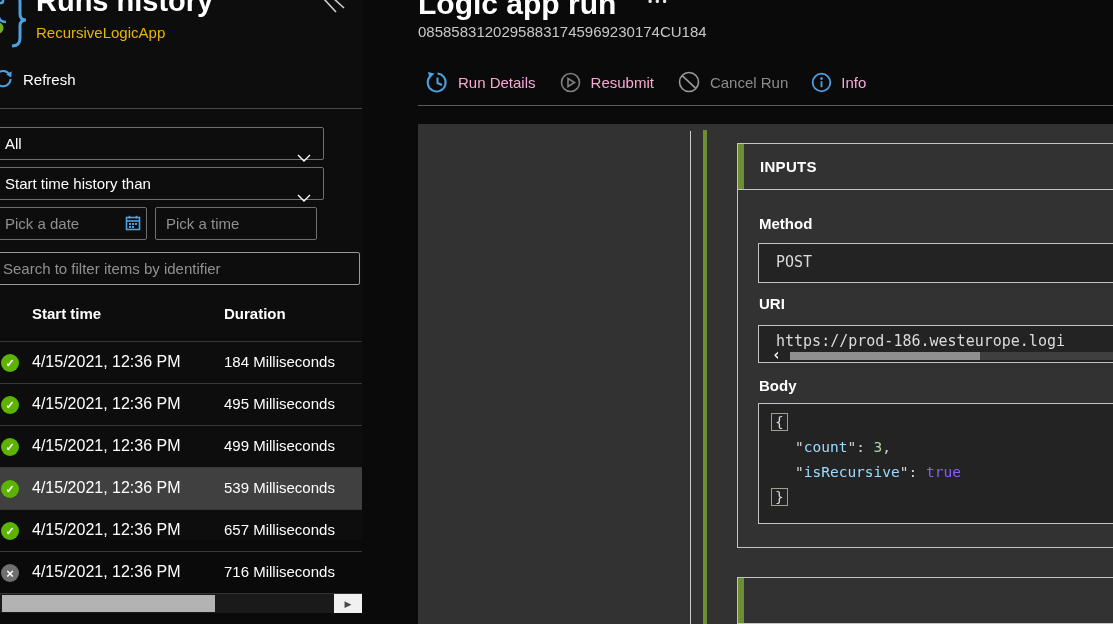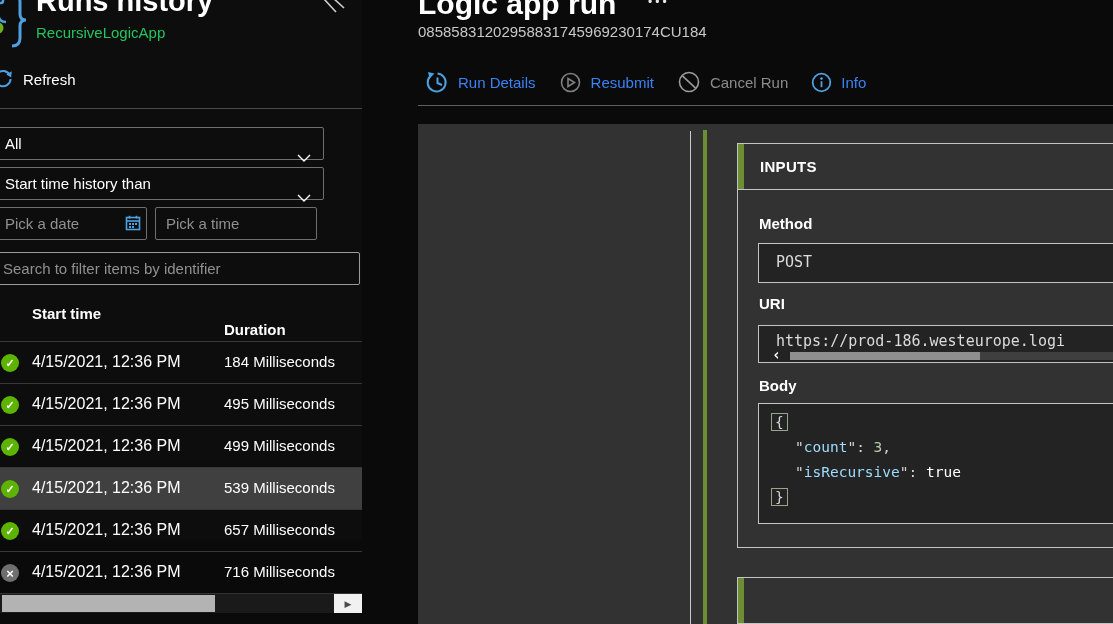--- a/index.html
+++ b/index.html
@@ -4,60 +4,60 @@
 <style>
   * { margin:0; padding:0; box-sizing:border-box; }
   html,body { background:#000; }
   #screen {
     position:relative; width:1113px; height:624px; overflow:hidden;
     background:#0a0a0a; font-family:"Liberation Sans", sans-serif; color:#fff;
   }
   
   .left-panel { position:absolute; left:0; top:0; width:362px; height:540px; background:#0d0d0d; }
   .lp-title { position:absolute; left:36px; top:-15px; font-size:29px; font-weight:bold; white-space:nowrap; }
-  .lp-subtitle { position:absolute; left:36px; top:24px; font-size:15px; color:#22c55e; }
+  .lp-subtitle { position:absolute; left:36px; top:24px; font-size:15px; color:#eab308; }
   .logicapp-icon { position:absolute; left:-12px; top:-8px; }
   .collapse-icon { position:absolute; left:322px; top:-3px; cursor:pointer; }
   .refresh-btn { position:absolute; left:-7px; top:69px; display:flex; align-items:center; gap:10px; cursor:pointer; }
   .refresh-btn span { font-size:15px; color:#fff; }
   .lp-divider { position:absolute; left:0; top:108px; width:362px; height:1px; background:#494949; }
   .dd { position:absolute; left:-6px; width:330px; height:33px; border:1px solid #6f6f6f; border-radius:2px;
         font-size:15px; line-height:31px; padding-left:10px; cursor:pointer; background:transparent; }
   .dd .chev { position:absolute; right:12px; top:13px; }
   .dd1 { top:127px; } .dd2 { top:167px; }
   .tb { position:absolute; height:33px; border:1px solid #6f6f6f; border-radius:2px; background:transparent;
         color:#fff; font-size:15px; padding-left:10px; outline:none; font-family:"Liberation Sans", sans-serif; }
   .tb::placeholder { color:#909090; }
   .date-box { left:-6px; top:207px; width:153px; padding-right:30px; }
   .cal-icon { position:absolute; left:125px; top:215px; }
   .time-box { left:155px; top:207px; width:162px; }
   .search-box { left:-8px; top:252px; width:368px; border-color:#9a9a9a; }
   .tbl-head { position:absolute; top:305px; font-size:15px; font-weight:bold; }
-  .th-start { left:32px; } .th-dur { left:224px;margin-top:16px; }
+  .th-start { left:32px; } .th-dur { left:224px; }
   .runs { position:absolute; left:0; top:341px; width:362px; }
   .run-row { position:relative; height:42px; border-top:1px solid #383838; cursor:pointer; }
   .run-row.selected { background:#404040; }
   .status { position:absolute; left:1px; top:12px; width:18px; height:18px; border-radius:50%;
             display:flex; align-items:center; justify-content:center; font-size:11px; font-weight:bold; color:#fff; }
   .status.success { background:#5cb300; }
   .status.cancelled { background:#6f6f6f; font-size:13px; }
   .cell-start { position:absolute; left:32px; top:11px; font-size:16px; }
   .cell-dur { position:absolute; left:224px; top:11px; font-size:15px; }
   .hscroll { position:absolute; left:0; top:593px; width:362px; height:20px; background:#1a1a1a; border-top:1px solid #333; }
   .hscroll .thumb { position:absolute; left:2px; top:1px; width:213px; height:17px; background:#b3b3b3; }
   .hscroll .btn-right { position:absolute; right:0; top:0; width:28px; height:19px; background:#f1f1f1;
             color:#4a4a4a; font-size:9px; display:flex; align-items:center; justify-content:center; }
   
   .right-panel { position:absolute; left:418px; top:0; width:695px; height:624px; }
   .rp-title { position:absolute; left:0; top:-13px; font-size:30px; font-weight:bold; white-space:nowrap; }
   .more-menu { position:absolute; left:230px; top:-5px; font-size:12px; letter-spacing:3px; color:#e8e8e8; cursor:pointer; }
   .run-id { position:absolute; left:0; top:23px; font-size:15px; color:#c8c8c8; }
   .toolbar { position:absolute; left:8px; top:62px; height:40px; display:flex; align-items:center; }
   .tb-item { display:flex; align-items:center; gap:9px; margin-right:23px; cursor:pointer; }
-  .tb-item span { font-size:15px; color:#3b82f6; }
+  .tb-item span { font-size:15px; color:#f9a8d4; }
   .tb-item.disabled { cursor:default; }
   .tb-item.disabled span { color:#8c8c8c; }
   .toolbar-border { position:absolute; left:0; top:105px; width:695px; height:1px; background:#5e5e5e; }
   .rp-content { position:absolute; left:0; top:124px; width:695px; height:500px; background:#323232; overflow:hidden; }
   .vline-white { position:absolute; left:272px; top:7px; bottom:0; width:1px; background:#cccccc; }
   .vline-green { position:absolute; left:285px; top:6px; bottom:0; width:4px; background:#6d8e33; }
   .sec-header { position:absolute; left:319px; width:820px; height:47px; border:1px solid #c4c4c4; }
   .sec-header .accent { position:absolute; left:0; top:0; bottom:0; width:6px; background:#6d8e33; }
   .sec-header .sec-label { position:absolute; left:22px; top:0; line-height:45px; font-size:15px; font-weight:bold; letter-spacing:0.3px;text-align:center; }
   .inputs-header { top:19px; }
@@ -69,21 +69,21 @@
             font-family:"DejaVu Sans Mono", monospace; font-size:15px; color:#dcdcdc; }
   .method-box { top:53px; height:40px; padding:9px 0 0 17px; }
   .uri-box { top:135px; height:38px; padding:6px 0 0 17px; white-space:nowrap; }
   .uri-scroll-arrow { position:absolute; left:13px; bottom:-2px; font-size:15px; font-weight:bold; color:#fff; cursor:pointer; }
   .uri-track { position:absolute; left:31px; right:0; bottom:2px; height:8px; background:#3f3f3f; }
   .uri-thumb { position:absolute; left:0; top:0; width:190px; height:8px; background:#8f8f8f; }
   .body-box { top:213px; height:121px; padding:6px 0 0 12px; font-size:14.5px; }
   .code-line { line-height:25px; white-space:pre; }
   .code-line.indent { padding-left:24px; }
   .brk { color:#d4d4d4; border:1px solid #9aa38d; padding:0 3px; }
-  .pn { color:#d4d4d4; } .key { color:#9cdcfe; } .num { color:#b5cea8; } .bool { color:#ffffff; }
+  .pn { color:#d4d4d4; } .key { color:#9cdcfe; } .num { color:#b5cea8; } .bool { color:#8b5cf6; }
 </style>
 </head>
 <body>
 
 <div id="screen">
 
   <div class="left-panel">
 
     <span class="logicapp-icon">
       <svg width="44" height="56" viewBox="0 0 44 56">

